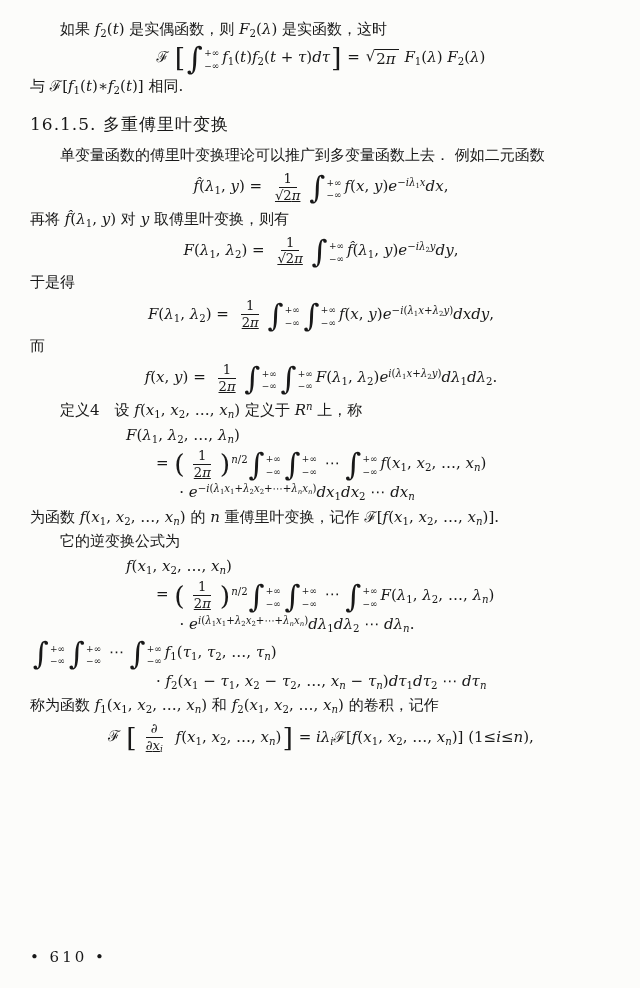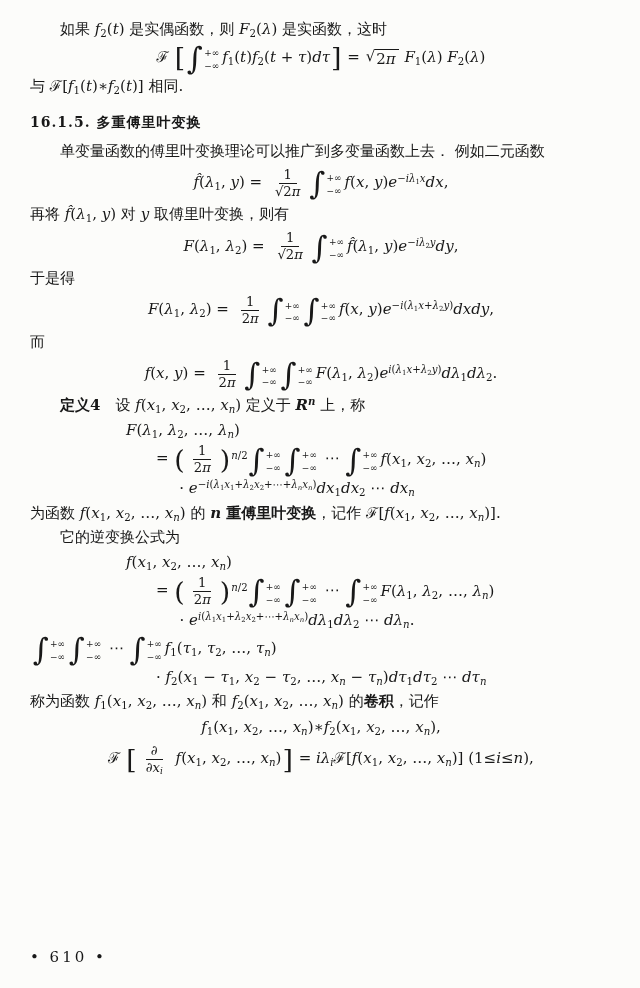--- a/index.html
+++ b/index.html
@@ -9,34 +9,34 @@
     padding:16px 28px 20px 30px;
     display:flex;flex-direction:column;overflow:hidden;
     font-family:"DejaVu Serif","Liberation Serif",serif;
     font-size:15px;line-height:1.4;gap:48px;
   }
   .body{display:block;}
   .line{margin:3px 0;}
   .p-ind{text-indent:2em;}
   .p-flush{text-indent:0;}
   .p-def{margin-left:2em;}
-  .head{font-size:14px;font-weight:bold;margin:16px 0 8px;letter-spacing:1px;}
+  .head{font-size:17px;font-weight:normal;margin:16px 0 8px;letter-spacing:1px;}
   .f-ctr{text-align:center;margin:5px 0;}
   .f-l0{margin:5px 0 5px 2px;}
   .f-l1{margin:4px 0 2px 96px;}
   .f-l2{margin:2px 0 2px 126px;}
   .f-r{text-align:center;margin:2px 48px 4px 0;}
-  .bold{font-weight:bold;}
+  .bold{font-weight:normal;}
   i{font-style:italic;}
   sub,sup{font-size:0.68em;line-height:0;}
   sup{vertical-align:0.5em;}
   sub{vertical-align:-0.25em;}
   .frac{display:inline-flex;flex-direction:column;align-items:center;vertical-align:middle;margin:0 3px;font-size:0.88em;line-height:1.2;text-align:center;}
   .fnum{padding:0 5px;border-bottom:1.2px solid currentColor;}
-  .fden{padding:0 5px;}
+  .fden{padding:0 5px;text-decoration:underline;}
   .sqrt{display:inline-flex;align-items:flex-start;vertical-align:middle;margin:0 1px;}
   .rsign{line-height:1.1;}
   .rad{border-top:1.2px solid currentColor;padding:0 3px 0 1px;margin-top:1px;line-height:1.2;}
   .intw{display:inline-flex;align-items:center;vertical-align:middle;margin:0 1px;}
   .intg{font-size:2.05em;line-height:0.85;font-family:"DejaVu Serif",serif;}
   .lims{display:inline-flex;flex-direction:column;justify-content:space-between;height:2.35em;font-size:0.6em;margin:0 2px 0 1px;}
   .lup{display:block;}
   .ldn{display:block;}
   .bigd{font-size:1.78em;line-height:0.8;vertical-align:middle;margin:0 1px;font-family:"DejaVu Serif",serif;}
   .footer{margin-top:auto;font-size:15px;letter-spacing:3px;padding-top:8px;}
@@ -180,20 +180,19 @@
           </span>
         </span><span> ⋯ </span><span class="intw">
           <span class="intg">∫</span>
           <span class="lims">
             <span class="lup">+∞</span>
             <span class="ldn">−∞</span>
           </span>
         </span><span><i>f</i><sub>1</sub>(<i>τ</i><sub>1</sub>, <i>τ</i><sub>2</sub>, …, <i>τ</i><sub><i>n</i></sub>)</span></div>
       <div class="line f-l2"><span>· <i>f</i><sub>2</sub>(<i>x</i><sub>1</sub> − <i>τ</i><sub>1</sub>, <i>x</i><sub>2</sub> − <i>τ</i><sub>2</sub>, …, <i>x</i><sub><i>n</i></sub> − <i>τ</i><sub><i>n</i></sub>)<i>dτ</i><sub>1</sub><i>dτ</i><sub>2</sub> ⋯ <i>dτ</i><sub><i>n</i></sub></span></div>
       <div class="line p-flush"><span>称为函数 <i>f</i><sub>1</sub>(<i>x</i><sub>1</sub>, <i>x</i><sub>2</sub>, …, <i>x</i><sub><i>n</i></sub>) 和 <i>f</i><sub>2</sub>(<i>x</i><sub>1</sub>, <i>x</i><sub>2</sub>, …, <i>x</i><sub><i>n</i></sub>) 的</span><span class="bold">卷积</span><span>，记作</span></div>
-      <div class="line f-ctr"><span><i>f</i><sub>1</sub>(<i>x</i><sub>1</sub>, <i>x</i><sub>2</sub>, …, <i>x</i><sub><i>n</i></sub>)∗<i>f</i><sub>2</sub>(<i>x</i><sub>1</sub>, <i>x</i><sub>2</sub>, …, <i>x</i><sub><i>n</i></sub>),</span></div>
       <div class="line f-ctr"><span>ℱ </span><span class="bigd">[</span><span class="frac">
           <span class="fnum">∂</span>
           <span class="fden">∂<i>x</i><sub><i>i</i></sub></span>
         </span><span> <i>f</i>(<i>x</i><sub>1</sub>, <i>x</i><sub>2</sub>, …, <i>x</i><sub><i>n</i></sub>)</span><span class="bigd">]</span><span> = <i>iλ</i><sub><i>i</i></sub>ℱ[<i>f</i>(<i>x</i><sub>1</sub>, <i>x</i><sub>2</sub>, …, <i>x</i><sub><i>n</i></sub>)] (1≤<i>i</i>≤<i>n</i>),</span></div>
     </div>
   <div class="footer">• 610 •</div>
 </div>
 
 </body></html>

